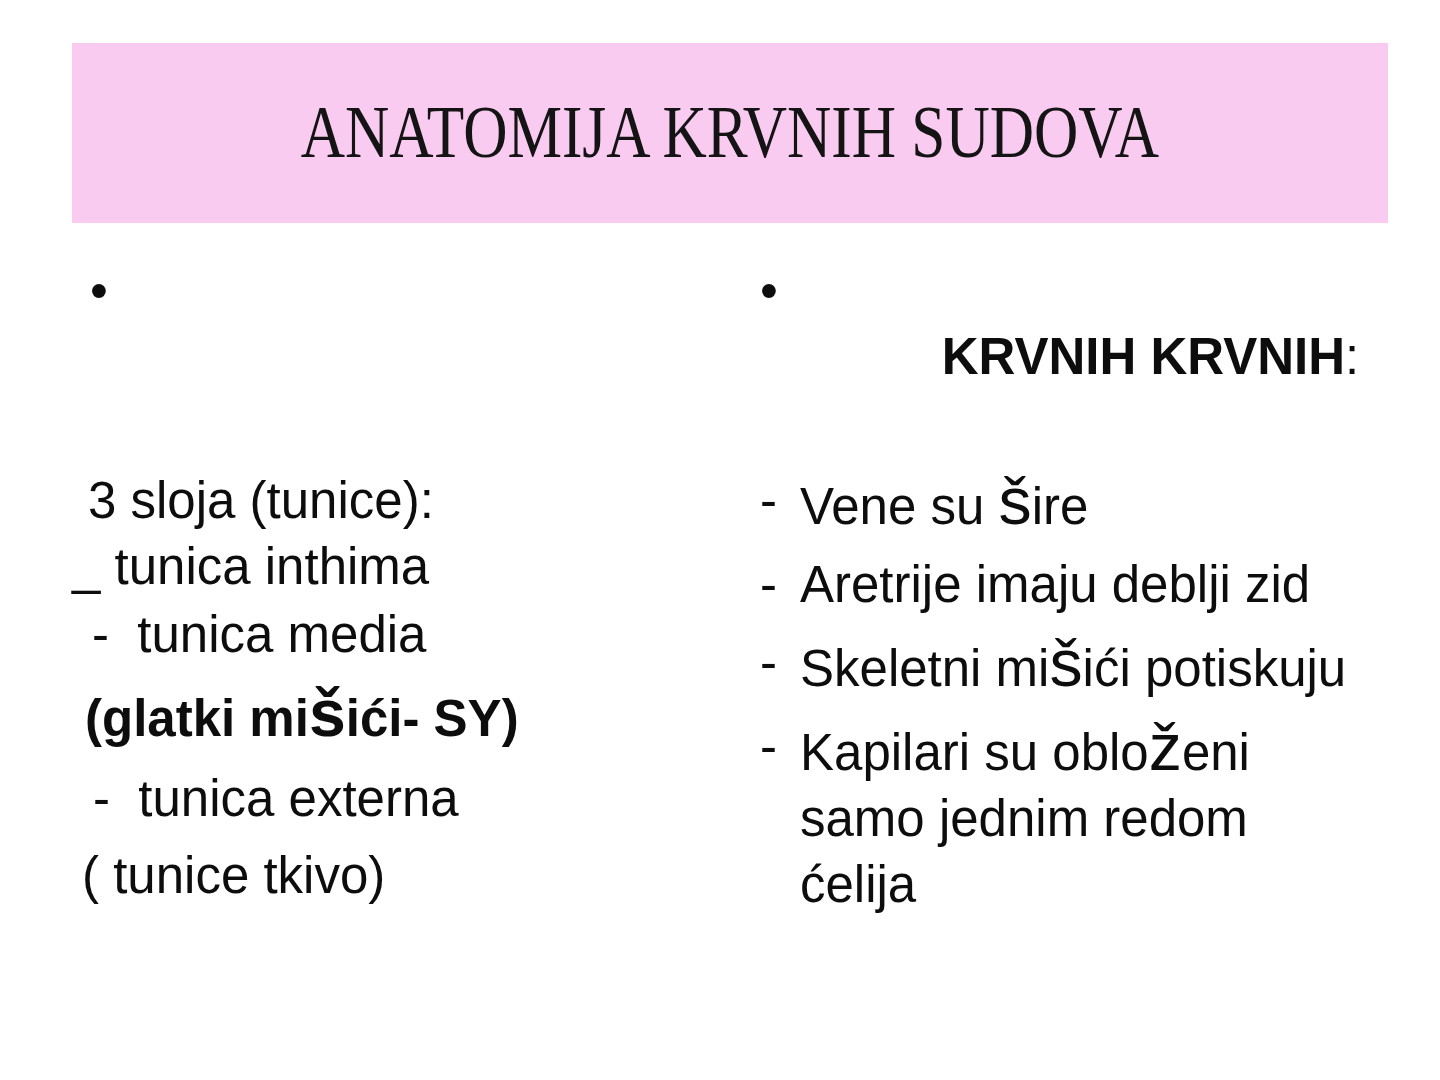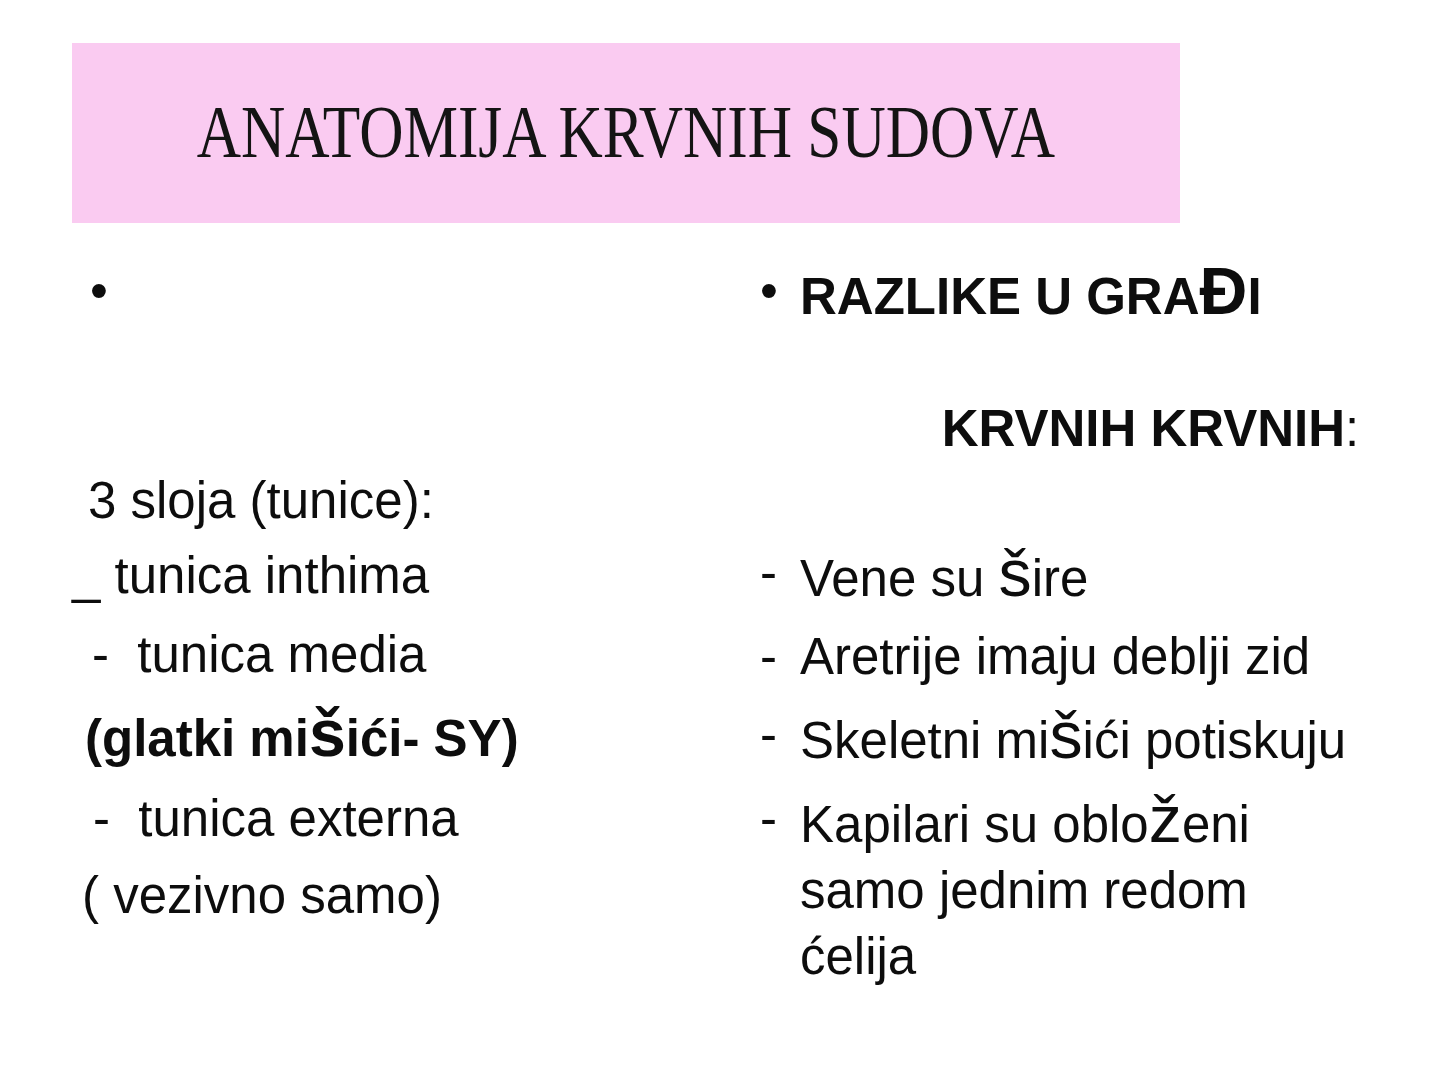--- a/index.html
+++ b/index.html
@@ -8,21 +8,21 @@
     background: #ffffff;
     font-family: "Liberation Sans", "DejaVu Sans", sans-serif;
     color: #0d0d0d;
     overflow: hidden;
   }
   .slide { position: relative; width: 1440px; height: 1080px; background: #ffffff; }
 
   
   .header-box {
     position: absolute; left: 72px; top: 43px;
-    width: 1108px; height: 180px;
+    width: 1316px; height: 180px;
     background: #facbf1;
     display: flex; align-items: center; justify-content: center;
   }
   .slide-title {
     font-family: "Liberation Serif", "DejaVu Serif", serif;
     font-size: 73px; font-weight: 400; color: #141414;
     white-space: pre;
     transform: scaleX(0.84);
     transform-origin: center center;
     letter-spacing: 0px;
@@ -32,22 +32,22 @@
   .txt-line { font-size: 51px; line-height: 66px; white-space: pre; }
   .bold { font-weight: 700; }
   
   .gx { font-size: 1.3em; }
 
   
   .left-col { position: absolute; left: 72px; top: 258px; width: 640px; }
   .left-heading-line { position: relative; margin-bottom: 12px; }
   .left-heading-line .marker { position: absolute; left: 18px; top: 0; }
   .left-heading-line .heading-text { display: inline-block; margin-left: 70px; }
-  .lc-2 { padding-left: 16px; margin-bottom: 9px;  }
-  .lc-3 { padding-left: 0;    margin-bottom: 13px;  }
+  .lc-2 { padding-left: 16px;  }
+  .lc-3 { padding-left: 0;    margin-bottom: 2px;  }
   .lc-4 { padding-left: 63px; margin-bottom: 12px; }
   .lc-5 { padding-left: 20px; margin-bottom: 12px; }
   .lc-6 { padding-left: 13px; margin-bottom: 14px; font-weight: bold; }
   .lc-7 { padding-left: 21px; margin-bottom: 11px; }
   .lc-8 { padding-left: 10px; margin-bottom: 0;    }
 
   
   .right-col { position: absolute; left: 755px; top: 258px; width: 660px; }
   .r-item { position: relative; margin-bottom: 12px; }
   .r-item .marker { position: absolute; left: 5px; top: 0; font-size: 51px; line-height: 66px; }
@@ -66,29 +66,28 @@
 
     <div class="txt-line left-heading-line">
       <span class="marker">•</span>
     </div>
 
     <div class="txt-line lc-2">3 sloja (tunice):</div>
     <div class="txt-line lc-3">_ tunica inthima</div>
     <div class="txt-line lc-5">-  tunica media</div>
     <div class="txt-line lc-6">(glatki mi<span class="gx">š</span>ići- SY)</div>
     <div class="txt-line lc-7">-  tunica externa</div>
-    <div class="txt-line lc-8">( vezivno samo)</div>
+    <div class="txt-line lc-8">( tunice tkivo)</div>
   </div>
 
   <div class="right-col">
 
     <div class="r-item">
       <span class="marker">•</span>
       <div class="content">
-        <div class="txt-line bold">RAZLIKE U GRA<span class="gx">Đ</span>I</div>
         <div class="txt-line">
           <span class="bold">KRVNIH KRVNIH</span><span>:</span>
         </div>
       </div>
     </div>
 
     <div class="r-item">
       <span class="marker">-</span>
       <div class="content">
         <div class="txt-line">Vene su <span class="gx">š</span>ire</div>

